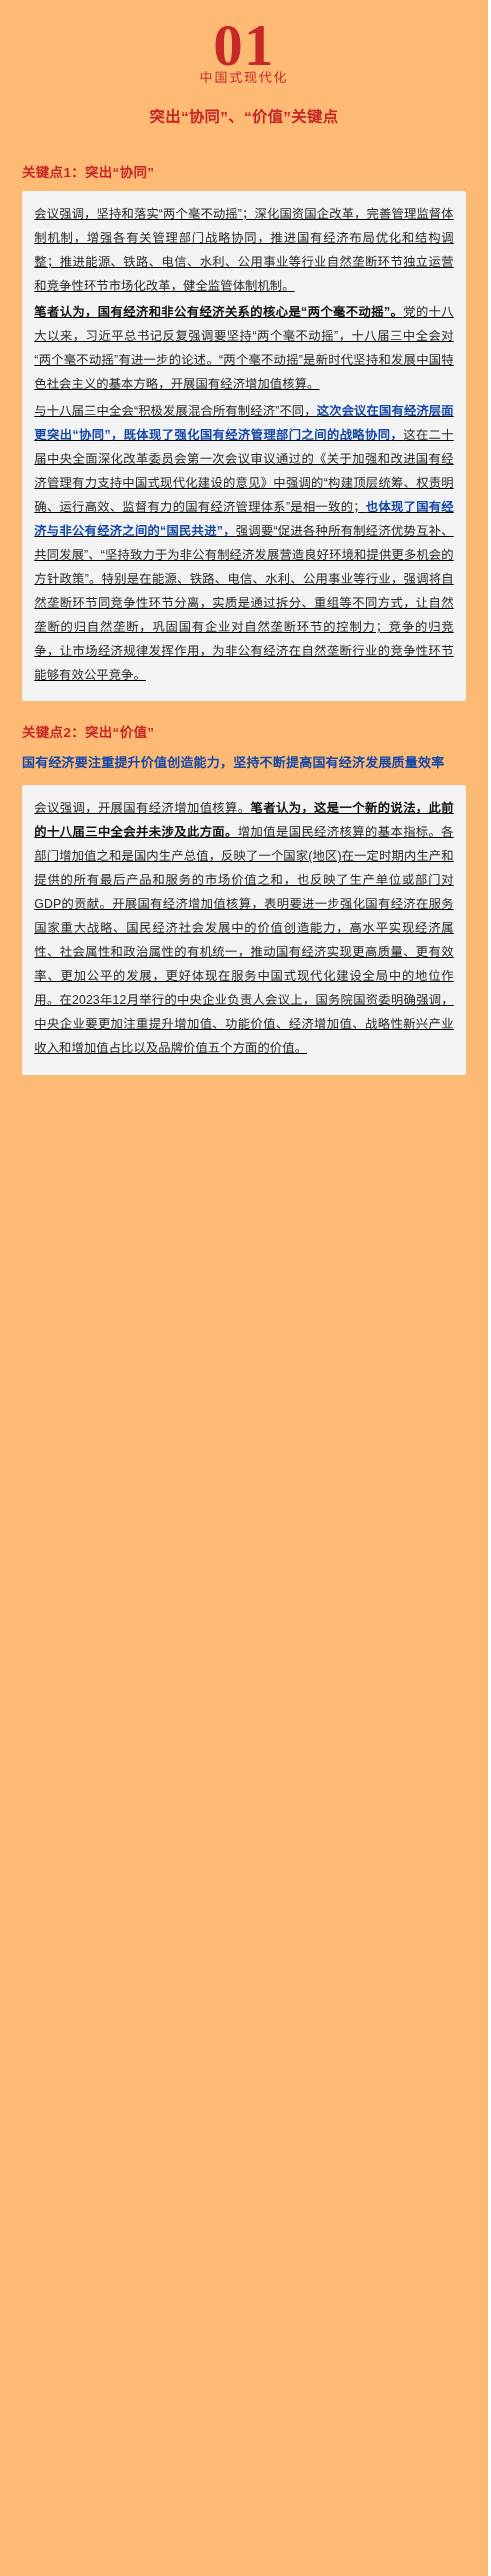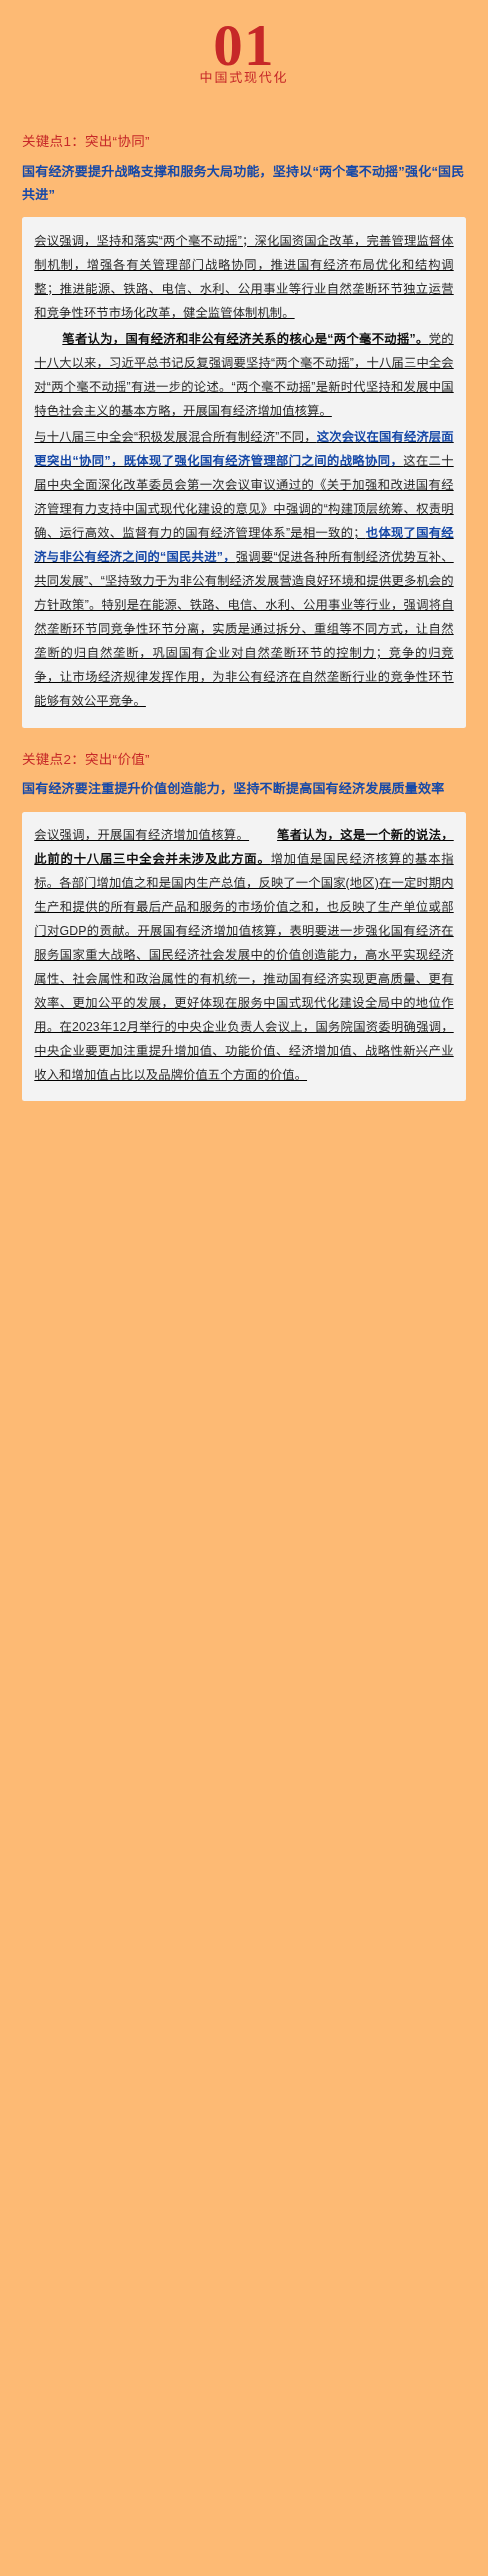--- a/index.html
+++ b/index.html
@@ -68,21 +68,21 @@
   }
 
   .spacer-lg { height: 26px; }
 
   
   .section {
     padding: 0 22px;
   }
   .key-point-heading {
     font-size: 13.5px;
-    font-weight: 400;
+    font-weight: 700;
     color: #c62828;
     line-height: 1.6;
     margin-bottom: 7.4px;
     letter-spacing: 0.3px;
   }
   .key-point-lead {
     font-size: 13px;
     font-weight: 700;
     color: #1749a8;
     line-height: 1.78;
@@ -106,21 +106,20 @@
     text-align: justify;
     text-justify: inter-ideograph;
     letter-spacing: 0.1px;
   }
   .body-card p + p {
     margin-top: 2.5px;
   }
   .b-bold {
     font-weight: 700;
     color: #111111;
-    margin-left: 28px;
   }
   .b-blue {
     font-weight: 700;
     color: #1749a8;
   }
   .b-plain {
     font-weight: 400;
     color: #2b2b2b;
   }
 
@@ -132,28 +131,28 @@
 <div class="page">
 
   <div class="number-block">
     <div class="big-number">
       <span>01</span>
       <span class="number-sub">中国式现代化</span>
     </div>
   </div>
 
   <div class="title-block">
+    <div class="title-sub">突出“协同”、“价值”关键点</div>
   </div>
 
   <div class="spacer-lg"></div>
 
   <div id="sections-root">
       <div class="section">
         <div class="key-point-heading">关键点1：突出“协同”</div>
-        <div class="key-point-lead">国有经济要提升战略支撑和服务大局功能，坚持以“两个毫不动摇”强化“国民共进”</div>
         <div class="body-card">
           <p><span class="b-plain">会议强调，坚持和落实“两个毫不动摇”；深化国资国企改革，完善管理监督体制机制，增强各有关管理部门战略协同，推进国有经济布局优化和结构调整；推进能源、铁路、电信、水利、公用事业等行业自然垄断环节独立运营和竞争性环节市场化改革，健全监管体制机制。</span></p>
           <p><span class="b-bold">笔者认为，国有经济和非公有经济关系的核心是“两个毫不动摇”。</span><span class="b-plain">党的十八大以来，习近平总书记反复强调要坚持“两个毫不动摇”，十八届三中全会对“两个毫不动摇”有进一步的论述。“两个毫不动摇”是新时代坚持和发展中国特色社会主义的基本方略，开展国有经济增加值核算。</span></p>
           <p><span class="b-plain">与十八届三中全会“积极发展混合所有制经济”不同，</span><span class="b-blue">这次会议在国有经济层面更突出“协同”，既体现了强化国有经济管理部门之间的战略协同，</span><span class="b-plain">这在二十届中央全面深化改革委员会第一次会议审议通过的《关于加强和改进国有经济管理有力支持中国式现代化建设的意见》中强调的“构建顶层统筹、权责明确、运行高效、监督有力的国有经济管理体系”是相一致的；</span><span class="b-blue">也体现了国有经济与非公有经济之间的“国民共进”，</span><span class="b-plain">强调要“促进各种所有制经济优势互补、共同发展”、“坚持致力于为非公有制经济发展营造良好环境和提供更多机会的方针政策”。特别是在能源、铁路、电信、水利、公用事业等行业，强调将自然垄断环节同竞争性环节分离，实质是通过拆分、重组等不同方式，让自然垄断的归自然垄断，巩固国有企业对自然垄断环节的控制力；竞争的归竞争，让市场经济规律发挥作用，为非公有经济在自然垄断行业的竞争性环节能够有效公平竞争。</span></p>
         </div>
       </div>
       <div class="section-gap"></div>
       <div class="section">
         <div class="key-point-heading">关键点2：突出“价值”</div>
         <div class="key-point-lead">国有经济要注重提升价值创造能力，坚持不断提高国有经济发展质量效率</div>

